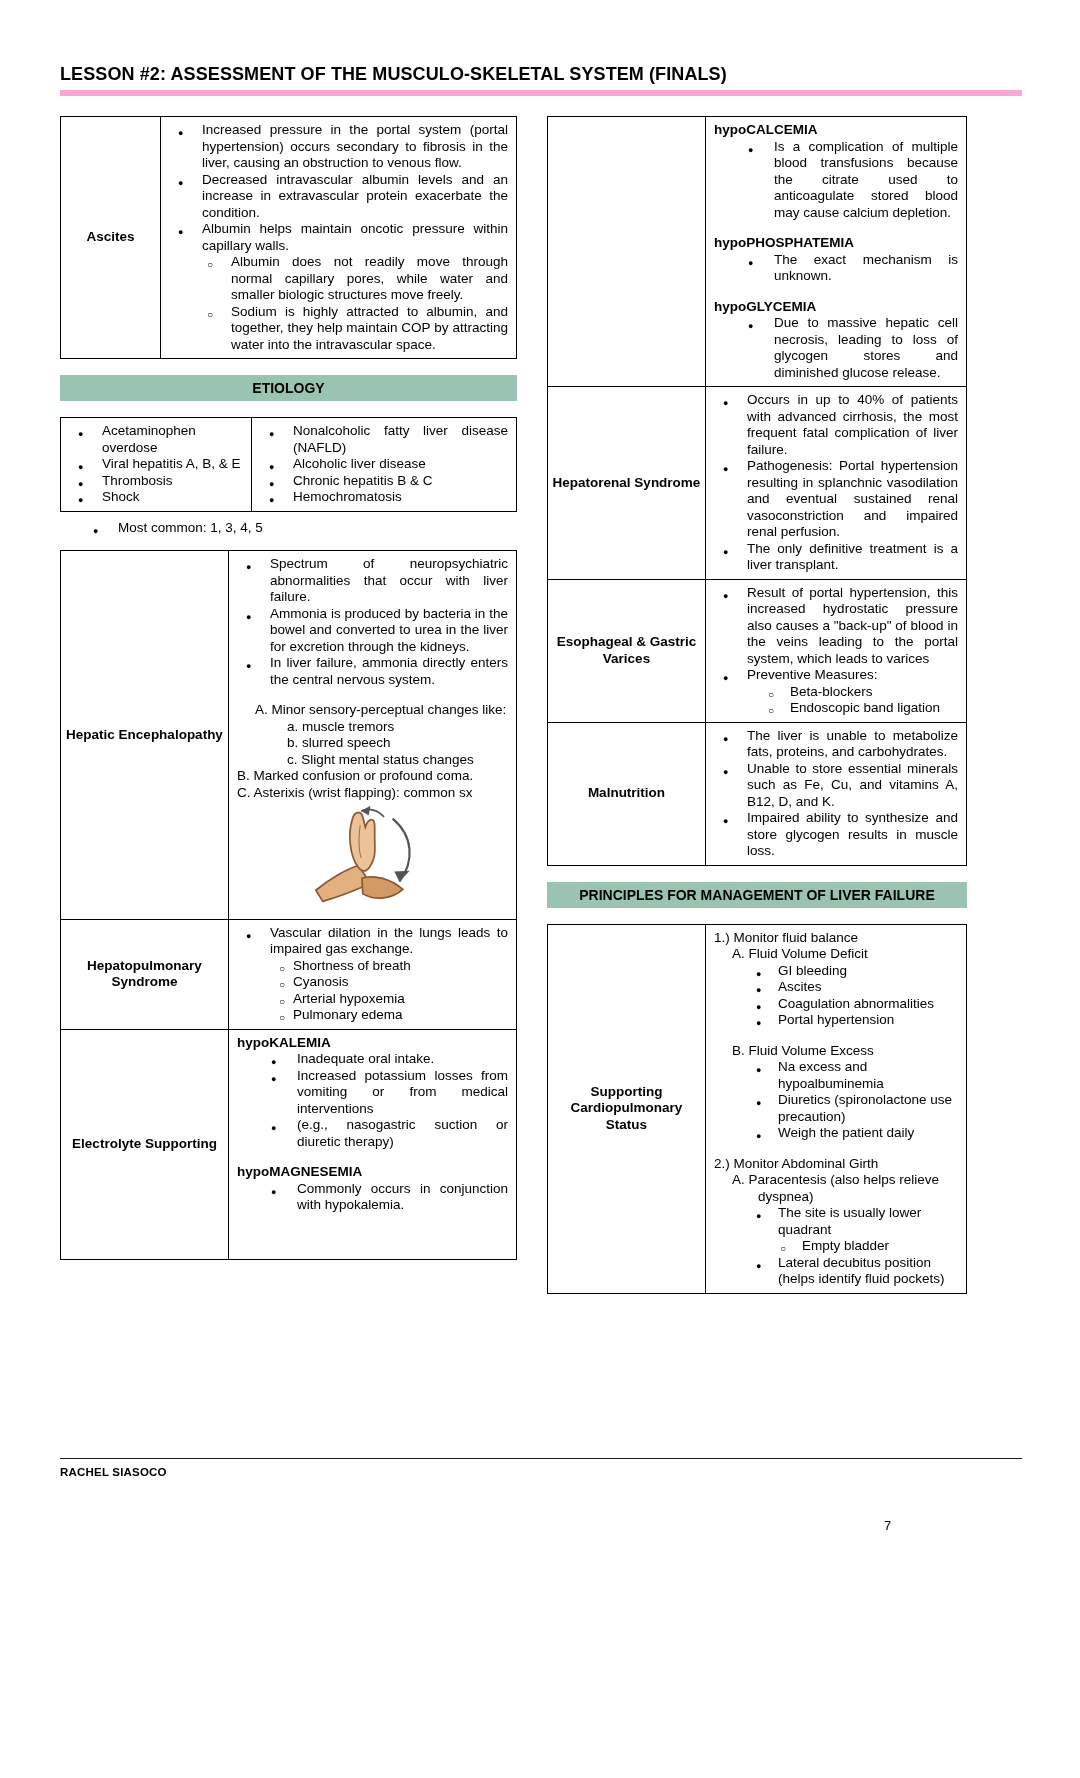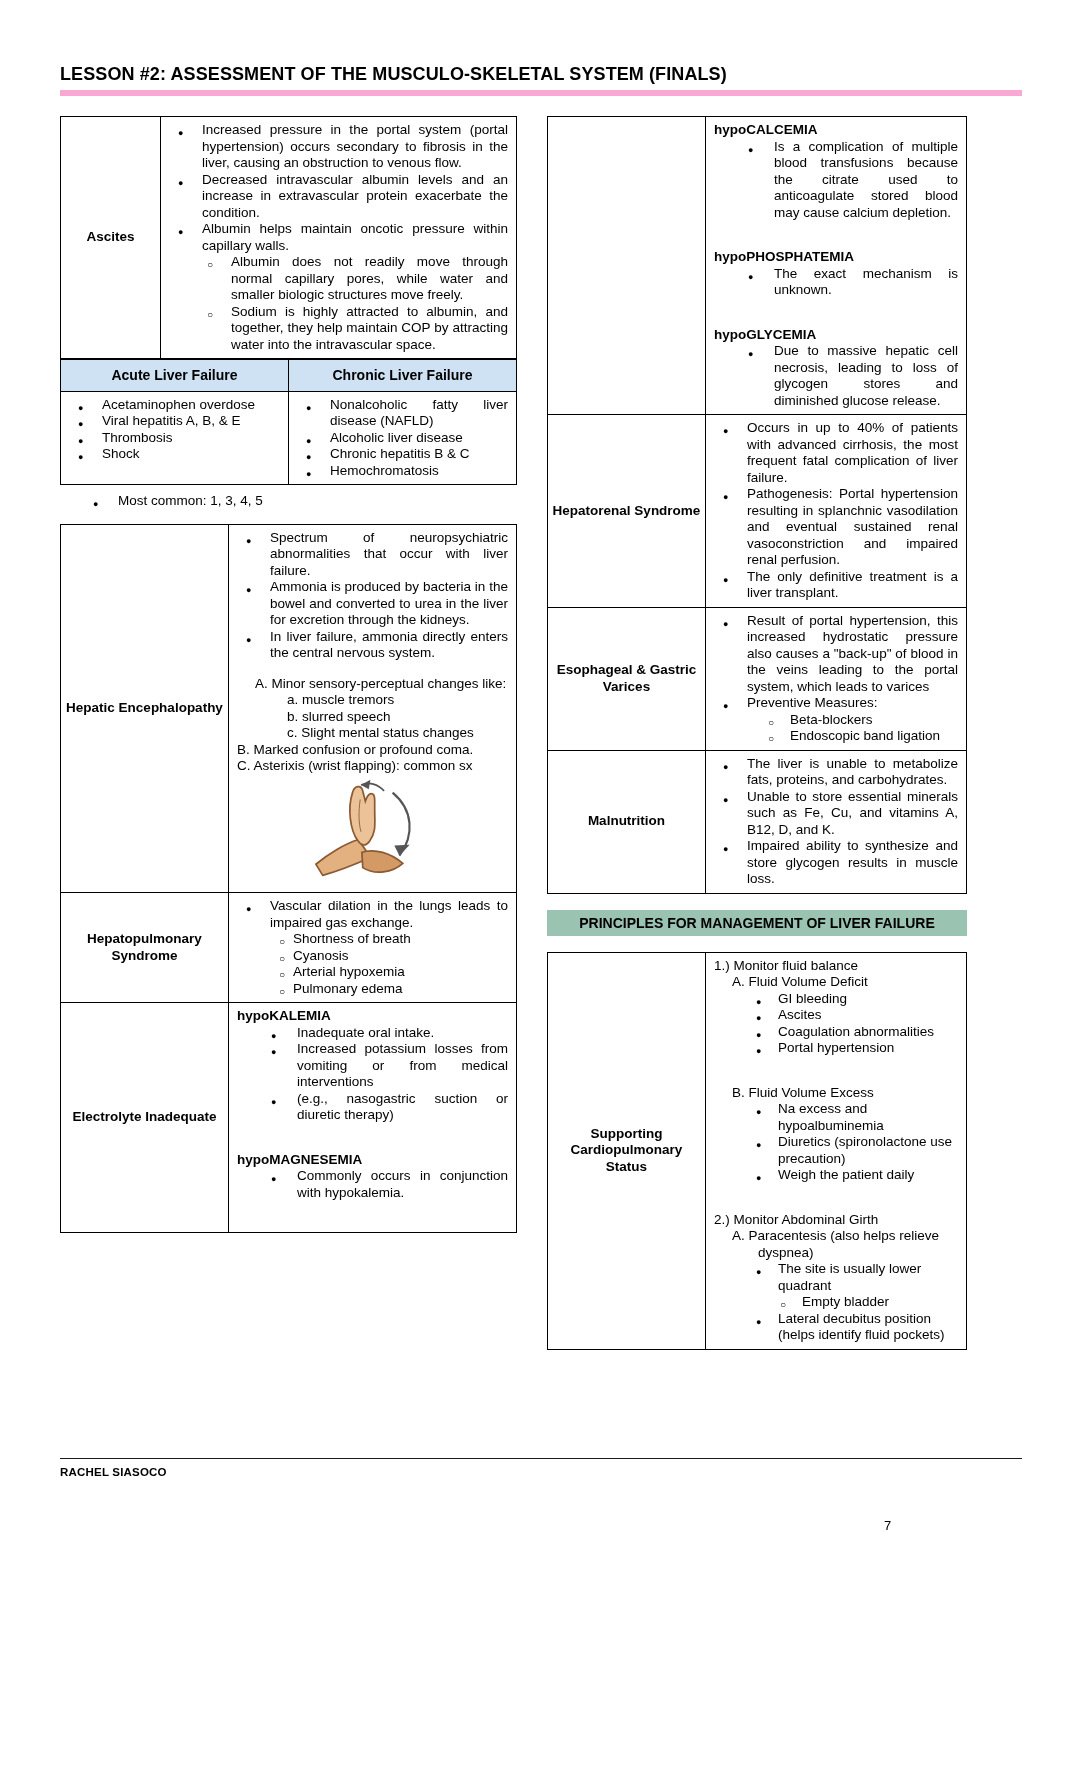--- a/index.html
+++ b/index.html
@@ -41,21 +41,21 @@
   .tight > li{padding-left:56px;text-align:left}
   .tight > li::before{content:"○";left:42px;font-size:10px}
   .sub-r > li{padding-left:76px;text-align:left}
   .sub-r > li::before{content:"○";left:54px;font-size:10px}
   .sup1 > li{padding-left:64px;text-align:left}
   .sup1 > li::before{content:"●";left:42px}
   .sup2 > li{padding-left:88px;text-align:left}
   .sup2 > li::before{content:"○";left:66px;font-size:10px}
 
   .hypo{font-weight:bold}
-  .mt{margin-top:28px}
+  .mt{margin-top:14px}
   .hang-a{padding-left:50px;text-indent:-32px;margin-top:14px}
   .abc{padding-left:50px}
   .note{position:relative;padding-left:58px;font-size:13.5px;line-height:16.5px;margin:8px 0 14px}
   .note::before{content:"●";position:absolute;left:33px;font-size:9px;top:3px}
   .hand-wrap{text-align:center;margin-top:4px}
   .letA{padding-left:18px}
   .letA2{padding-left:44px;text-indent:-26px}
   .cell-electro{height:230px}
 
   .footer-rule{position:absolute;left:60px;right:58px;top:1458px;border-top:1.5px solid #1a1a1a}
@@ -85,27 +85,24 @@
             </ul>
             <ul class="lvl2">
               <li>Albumin does not readily move through normal capillary pores, while water and smaller biologic structures move freely.</li>
               <li>Sodium is highly attracted to albumin, and together, they help maintain COP by attracting water into the intravascular space.</li>
             </ul>
           </td>
         </tr>
         </tbody>
       </table>
 
+      <div class="bar">ETIOLOGY</div>
 
       <table class="tbl t-etio">
         <tbody>
-        <tr>
-          <td class="subhdr" style="width:50%">Acute Liver Failure</td>
-          <td class="subhdr" style="width:50%">Chronic Liver Failure</td>
-        </tr>
         <tr>
           <td>
             <ul class="lvl1">
               <li>Acetaminophen overdose</li>
               <li>Viral hepatitis A, B, &amp; E</li>
               <li>Thrombosis</li>
               <li>Shock</li>
             </ul>
           </td>
           <td>
@@ -161,21 +158,21 @@
             </ul>
             <ul class="tight">
               <li>Shortness of breath</li>
               <li>Cyanosis</li>
               <li>Arterial hypoxemia</li>
               <li>Pulmonary edema</li>
             </ul>
           </td>
         </tr>
         <tr>
-          <td class="lbl">Electrolyte Inadequate</td>
+          <td class="lbl">Electrolyte Supporting</td>
           <td class="cell-electro">
             <div class="hypo">hypoKALEMIA</div>
             <ul class="hlist">
               <li>Inadequate oral intake.</li>
               <li>Increased potassium losses from vomiting or from medical interventions</li>
               <li>(e.g., nasogastric suction or diuretic therapy)</li>
             </ul>
             <div class="hypo mt">hypoMAGNESEMIA</div>
             <ul class="hlist">
               <li>Commonly occurs in conjunction with hypokalemia.</li>

